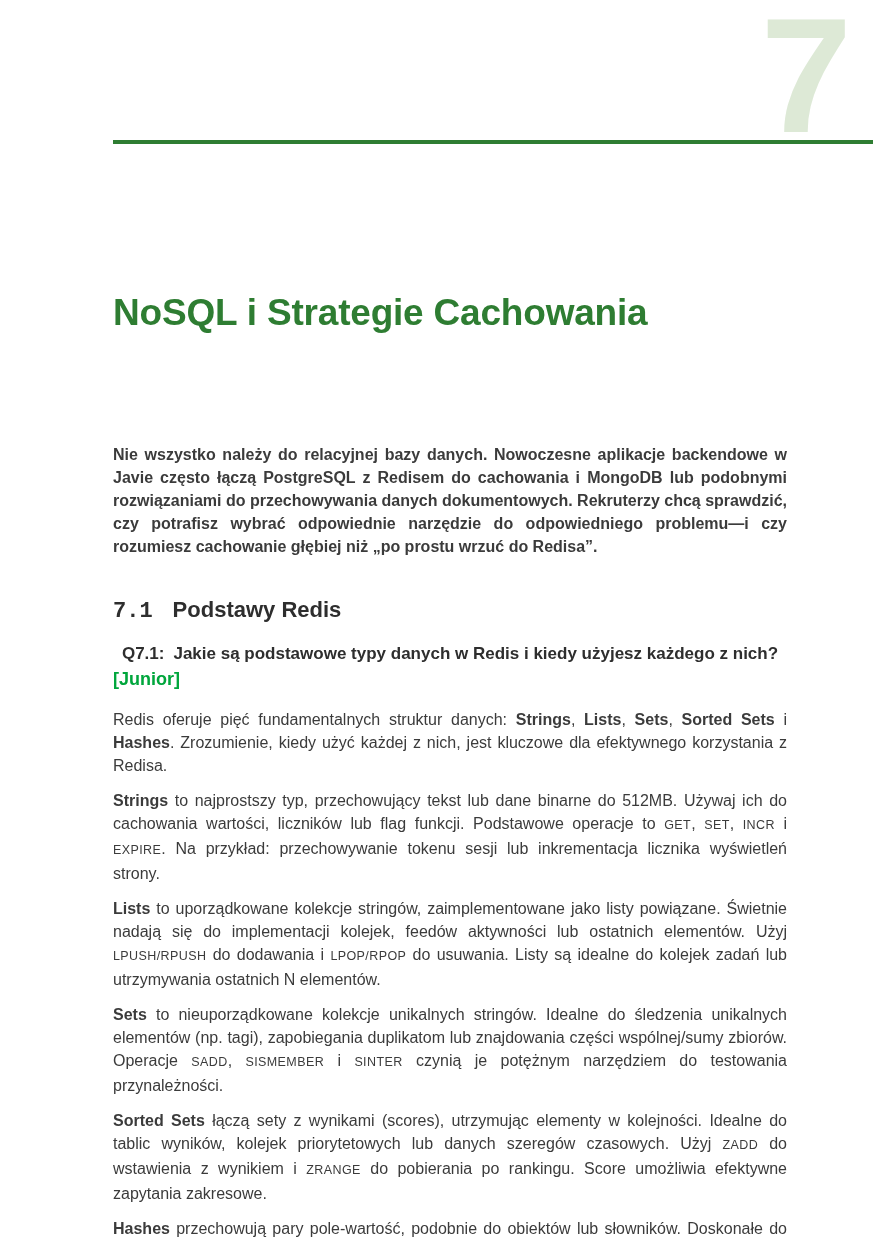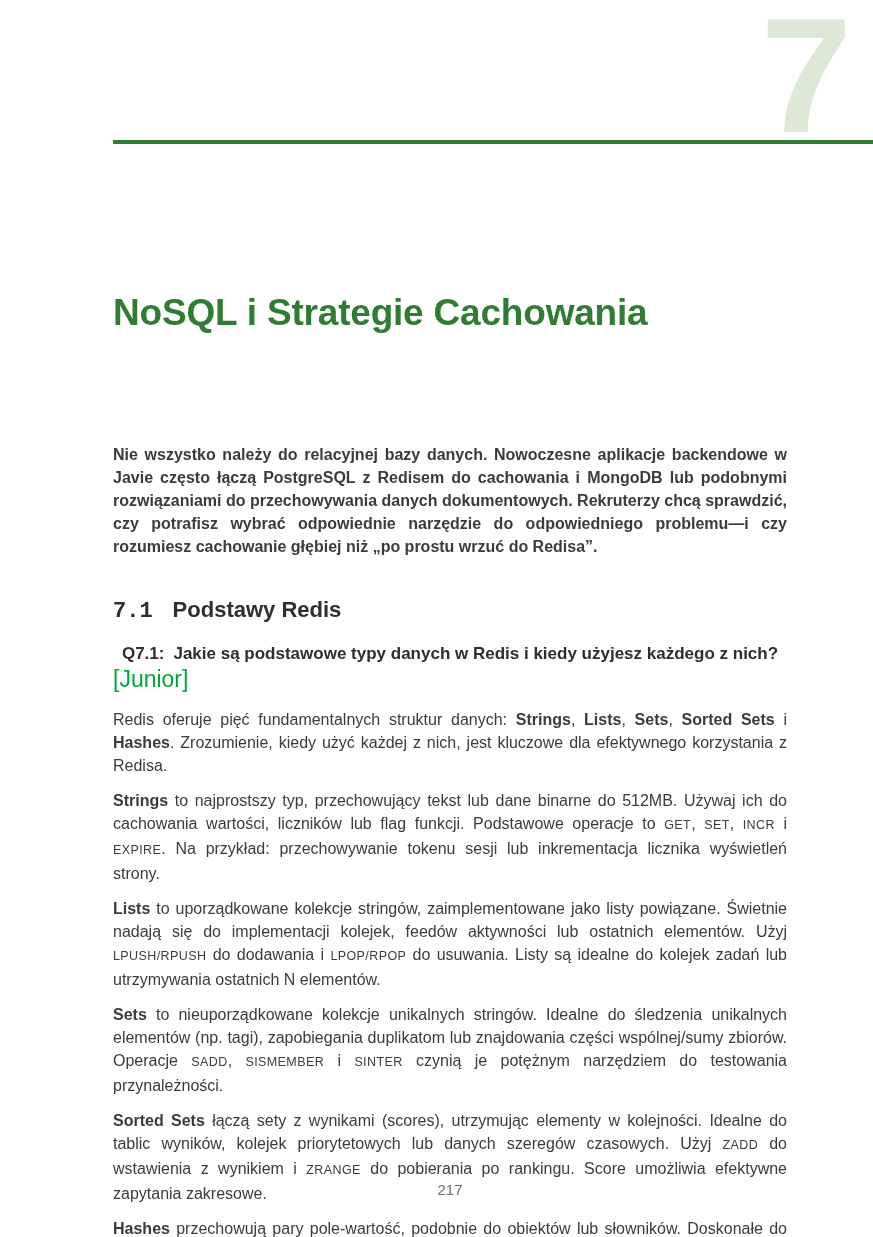--- a/index.html
+++ b/index.html
@@ -39,21 +39,21 @@
   }
   .section-h .sec-num { margin-right:20px;font-family:Liberation Mono, monospace; }
   .question-h {
     margin-top:16px;
     font-size:17px; line-height:24px; font-weight:bold;
     color:var(--heading-text); text-align:center;
   }
   .question-h .q-label { margin-right:9px; }
   .level {
     margin-top:2px;
-    font-size:23px; line-height:23px; font-weight:normal;
+    font-size:18px; line-height:23px; font-weight:bold;
     color:var(--level-green); text-align:left;
   }
   .paras { margin-top:17px; }
   .paras p { margin:12px 0 0; text-align:justify; }
   .paras p:first-child { margin-top:0; }
   .b  { font-weight:bold; }
   .sc { font-size:12.5px; letter-spacing:0.4px; }
   .page-number {
     position:absolute; top:1180px; left:113px; width:674px;
     text-align:center; font-size:15px; line-height:20px;
@@ -89,15 +89,14 @@
         <p><span>Redis oferuje pięć fundamentalnych struktur danych: </span><span class="b">Strings</span><span>, </span><span class="b">Lists</span><span>, </span><span class="b">Sets</span><span>, </span><span class="b">Sorted Sets</span><span> i </span><span class="b">Hashes</span><span>. Zrozumienie, kiedy użyć każdej z nich, jest kluczowe dla efektywnego korzystania z Redisa.</span></p>
         <p><span class="b">Strings</span><span> to najprostszy typ, przechowujący tekst lub dane binarne do 512MB. Używaj ich do cachowania wartości, liczników lub flag funkcji. Podstawowe operacje to </span><span class="sc">GET</span><span>, </span><span class="sc">SET</span><span>, </span><span class="sc">INCR</span><span> i </span><span class="sc">EXPIRE</span><span>. Na przykład: przechowywanie tokenu sesji lub inkrementacja licznika wyświetleń strony.</span></p>
         <p><span class="b">Lists</span><span> to uporządkowane kolekcje stringów, zaimplementowane jako listy powiązane. Świetnie nadają się do implementacji kolejek, feedów aktywności lub ostatnich elementów. Użyj </span><span class="sc">LPUSH/RPUSH</span><span> do dodawania i </span><span class="sc">LPOP/RPOP</span><span> do usuwania. Listy są idealne do kolejek zadań lub utrzymywania ostatnich N elementów.</span></p>
         <p><span class="b">Sets</span><span> to nieuporządkowane kolekcje unikalnych stringów. Idealne do śledzenia unikalnych elementów (np. tagi), zapobiegania duplikatom lub znajdowania części wspólnej/sumy zbiorów. Operacje </span><span class="sc">SADD</span><span>, </span><span class="sc">SISMEMBER</span><span> i </span><span class="sc">SINTER</span><span> czynią je potężnym narzędziem do testowania przynależności.</span></p>
         <p><span class="b">Sorted Sets</span><span> łączą sety z wynikami (scores), utrzymując elementy w kolejności. Idealne do tablic wyników, kolejek priorytetowych lub danych szeregów czasowych. Użyj </span><span class="sc">ZADD</span><span> do wstawienia z wynikiem i </span><span class="sc">ZRANGE</span><span> do pobierania po rankingu. Score umożliwia efektywne zapytania zakresowe.</span></p>
         <p><span class="b">Hashes</span><span> przechowują pary pole-wartość, podobnie do obiektów lub słowników. Doskonałe do reprezentowania obiektów z wieloma atrybutami, jak profile użytkowników czy szczegóły pro-</span></p>
       </div>
 
   </div>
 
-  <div class="page-number">217</div>
 
 </div>
 
 </body></html>

